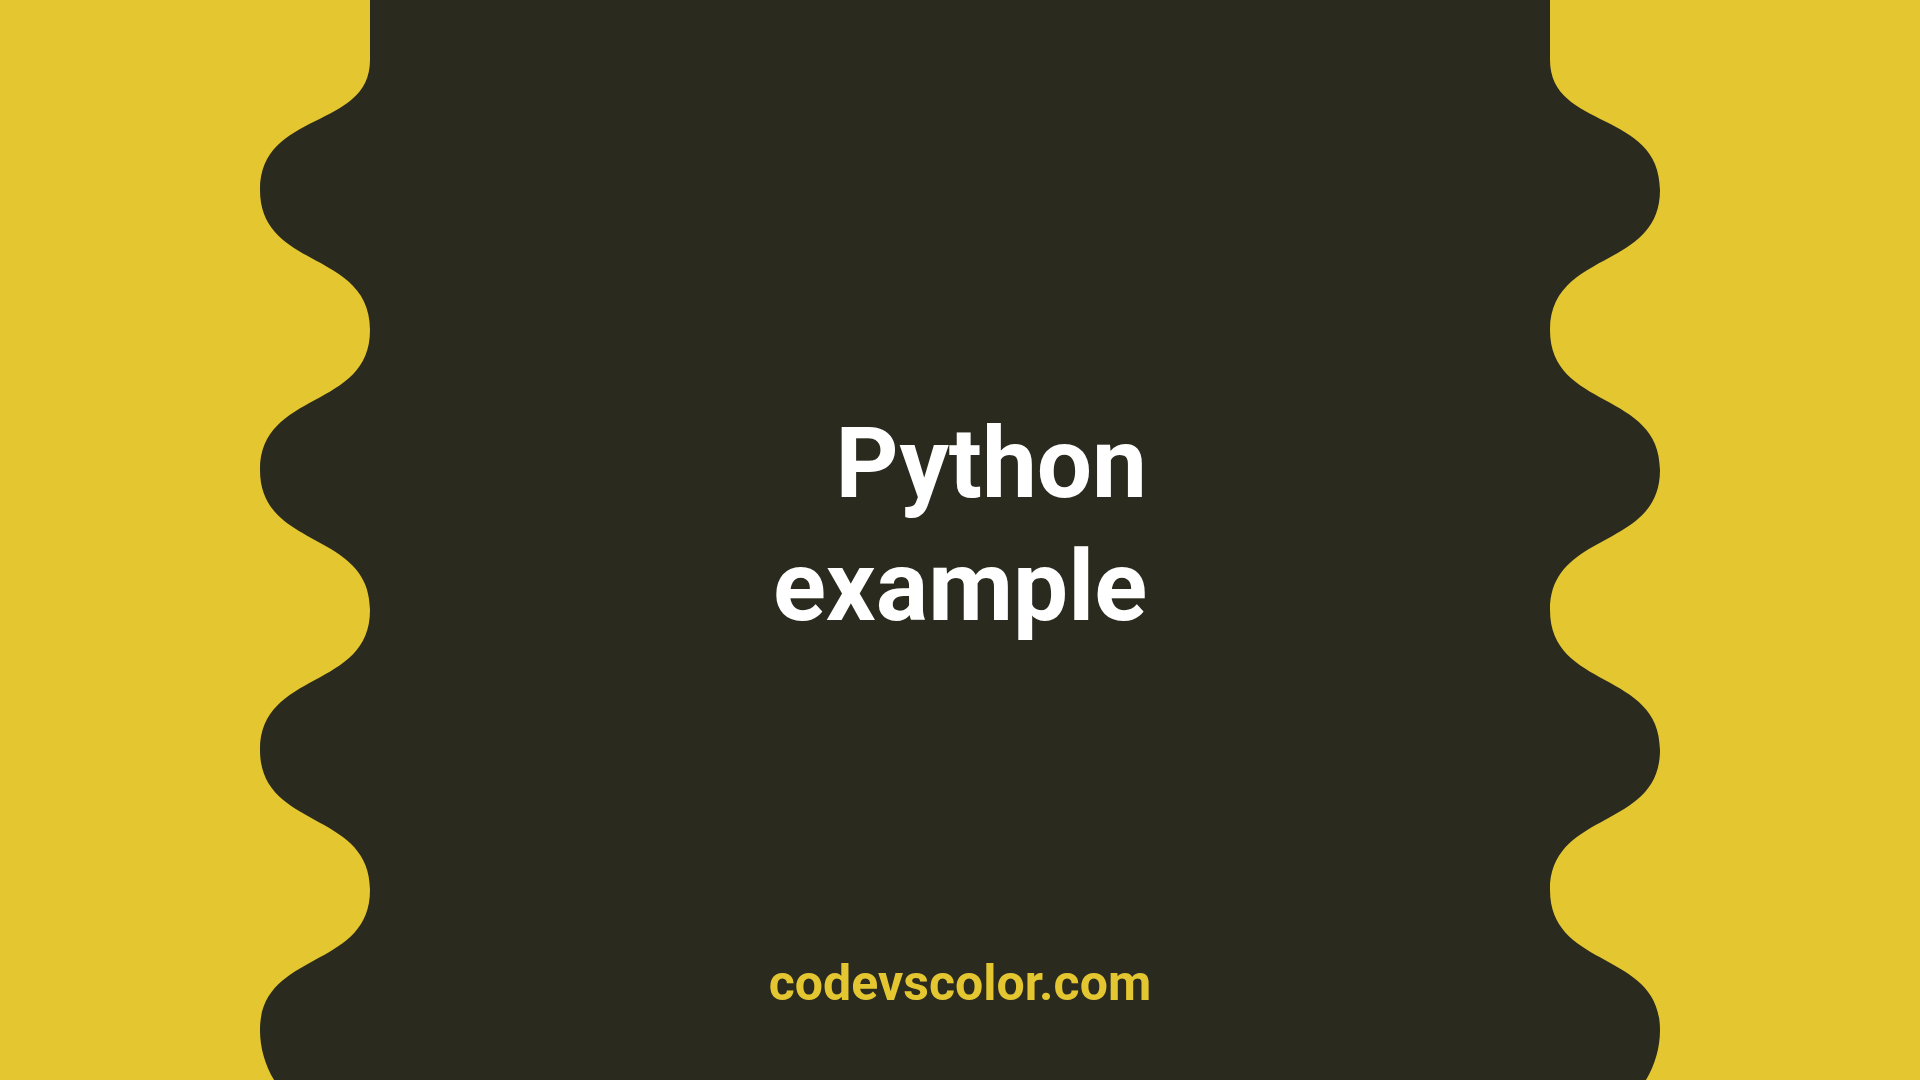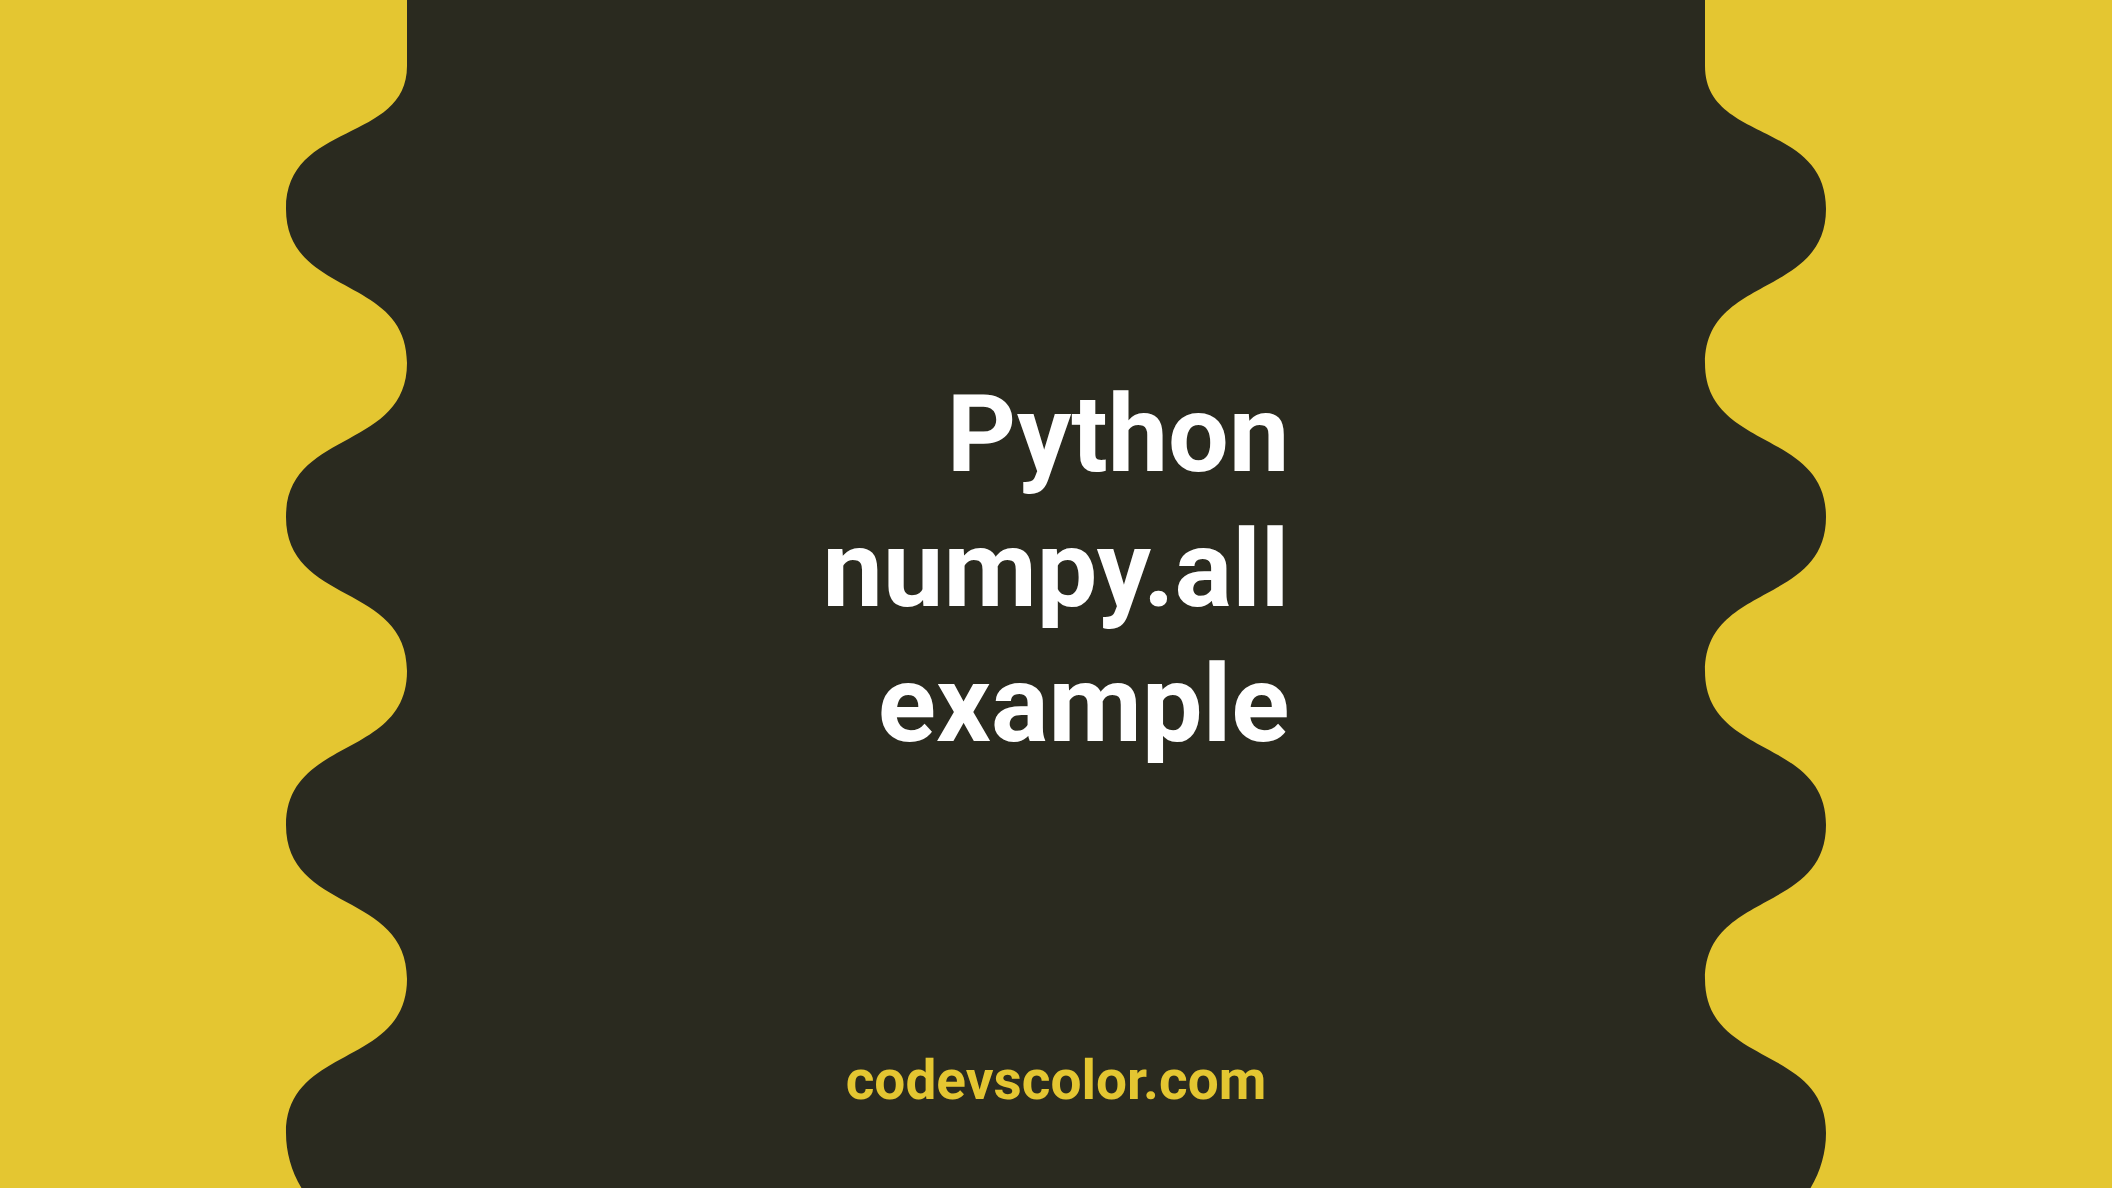--- a/index.html
+++ b/index.html
@@ -79,17 +79,16 @@
       C 1550,250 1660,270 1660,190
       C 1660,110 1550,130 1550,60
       C 1550,30 1550,-50 1550,-50
       Z
     "></path>
   </svg>
 </div>
 
 <div class="title">
   <div>Python</div>
-  <div>numpy.all</div>
   <div>example</div>
 </div>
 
 <div class="footer">codevscolor.com</div>
 
 </body></html>

